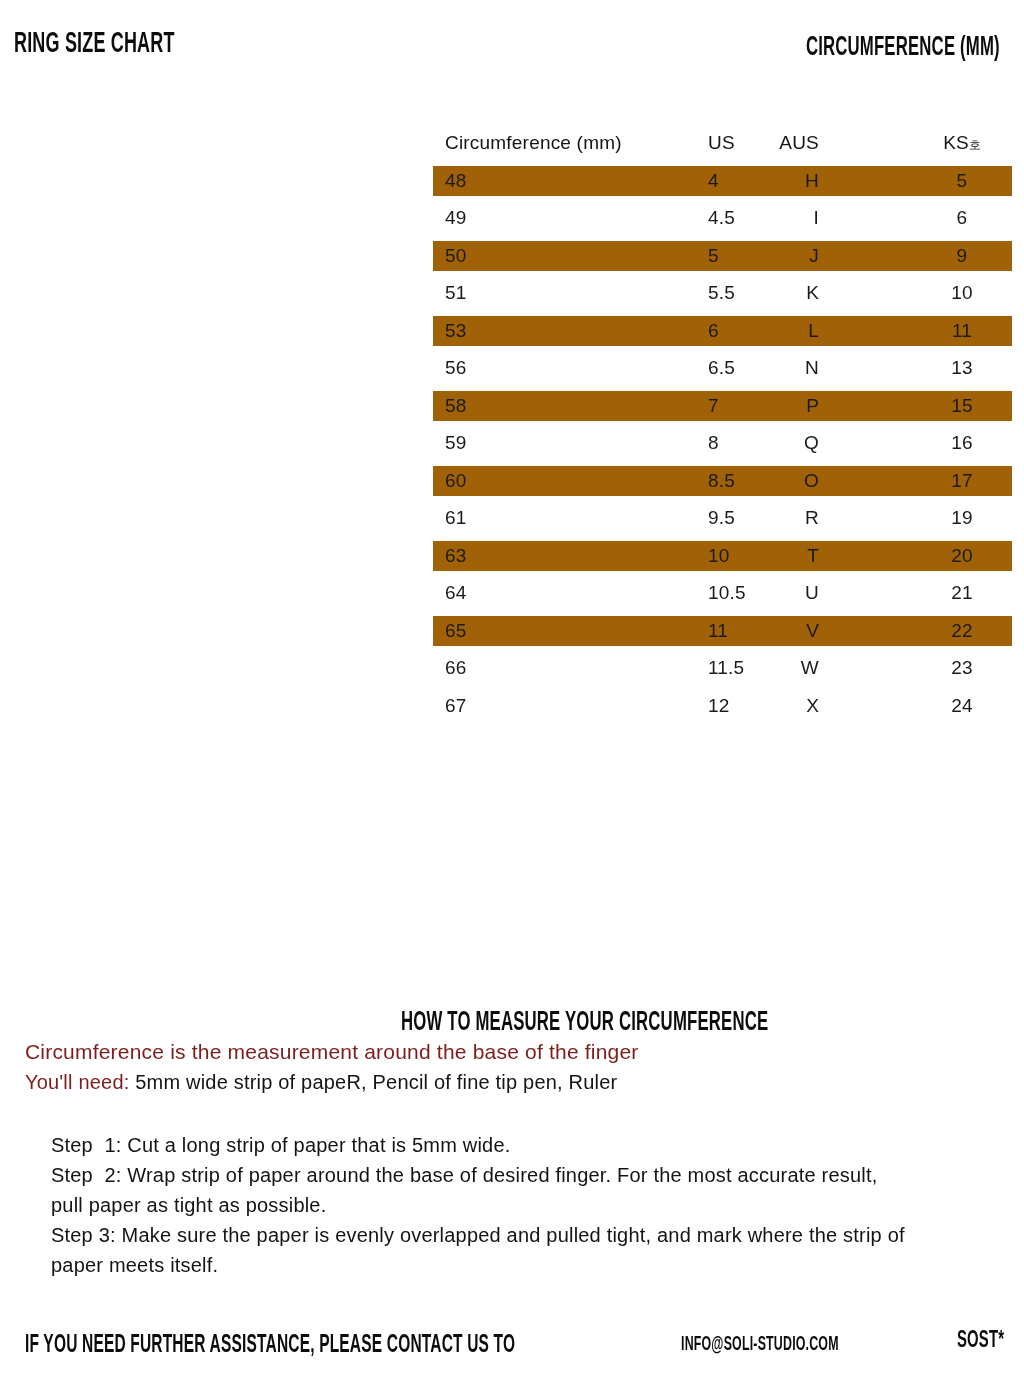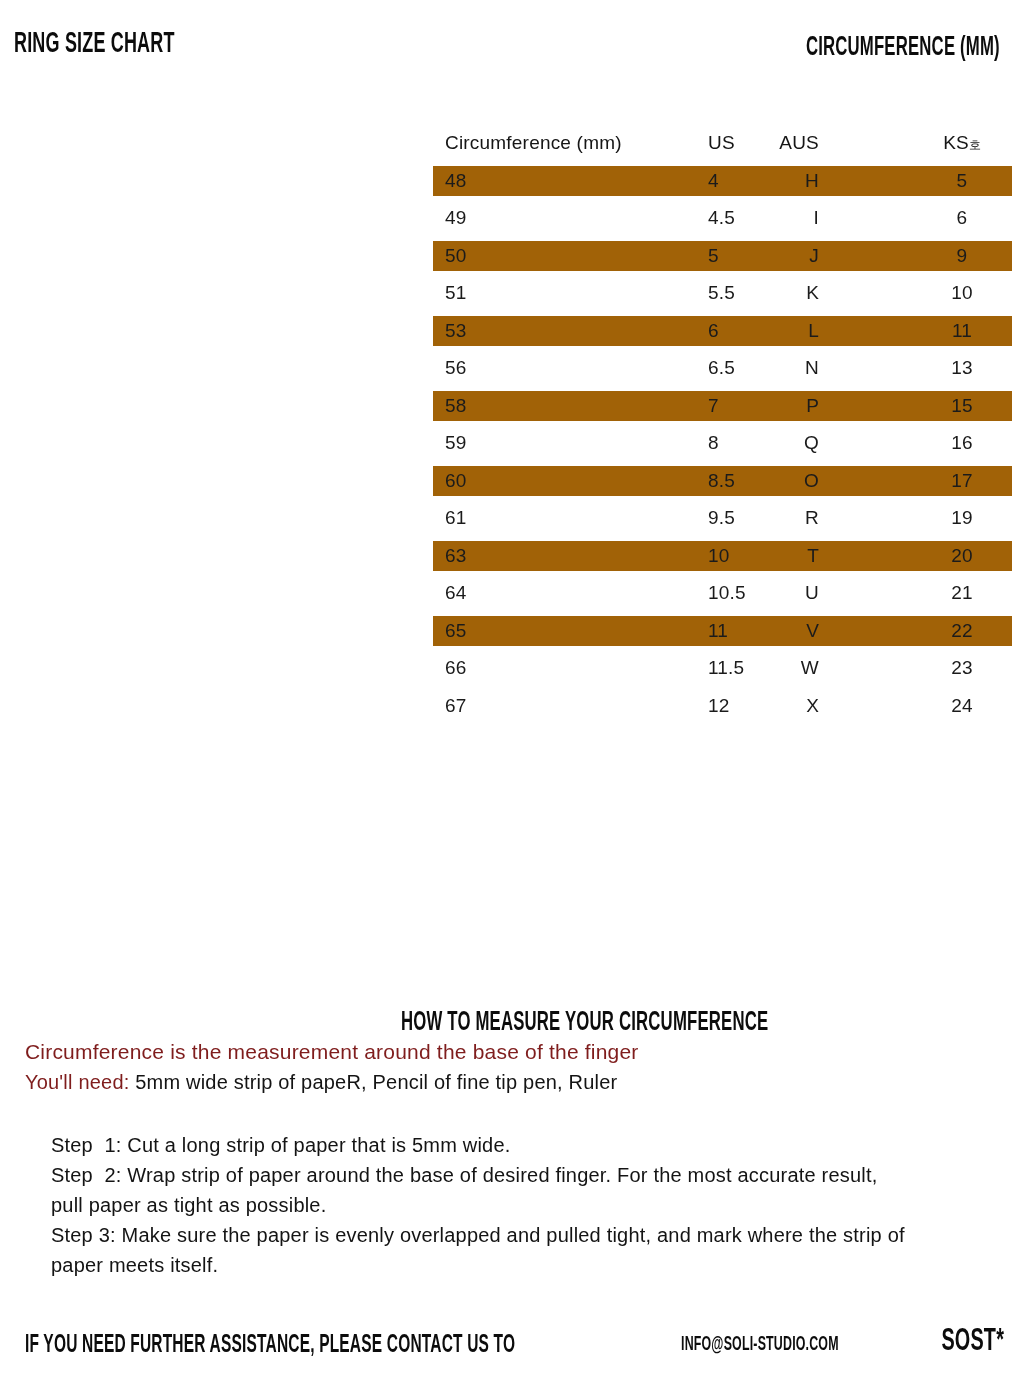--- a/index.html
+++ b/index.html
@@ -36,21 +36,21 @@
   #howto-heading{font-size:27px;line-height:30px;text-align:right;}
   .line-bold{font-size:21px;font-weight:400;line-height:31px;letter-spacing:.2px;color:#7f1d1d;}
   .line{font-size:20px;line-height:31px;letter-spacing:.2px;white-space:pre-wrap;}
   #howto-spacer{height:32px;}
   .step-line{font-size:20px;line-height:30px;letter-spacing:.2px;white-space:pre-wrap;margin-left:26px;}
 
   
   #footer{position:absolute;left:0;top:1316px;width:1024px;height:50px;}
   #footer-assistance{left:25px;top:14px;font-size:25px;line-height:26px;}
   #footer-email{left:645px;top:14px;font-size:20px;line-height:26px;margin-left:36px;}
-  #footer-brand{right:20px;top:4px;font-size:32px;line-height:38px;}
+  #footer-brand{right:20px;top:4px;font-size:24px;line-height:38px;}
 </style>
 </head>
 <body>
 
 <div>
 
   <div class="abs" id="title-left">
     <span class="cond ox-left">RING SIZE CHART</span>
   </div>
   <div class="abs" id="title-right" style="text-align:right;">

